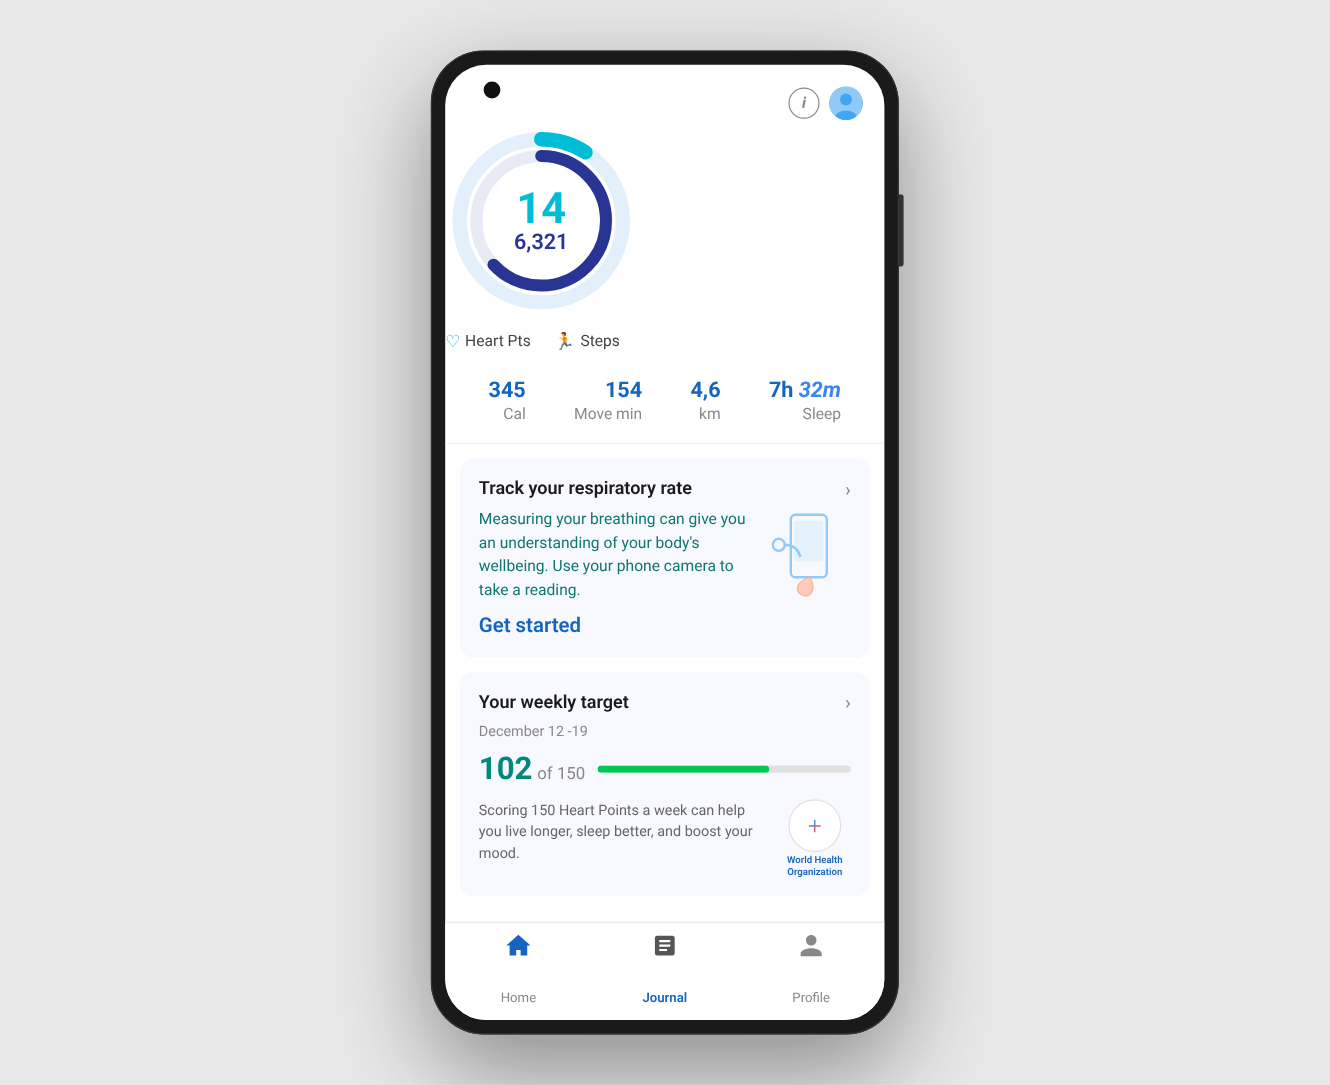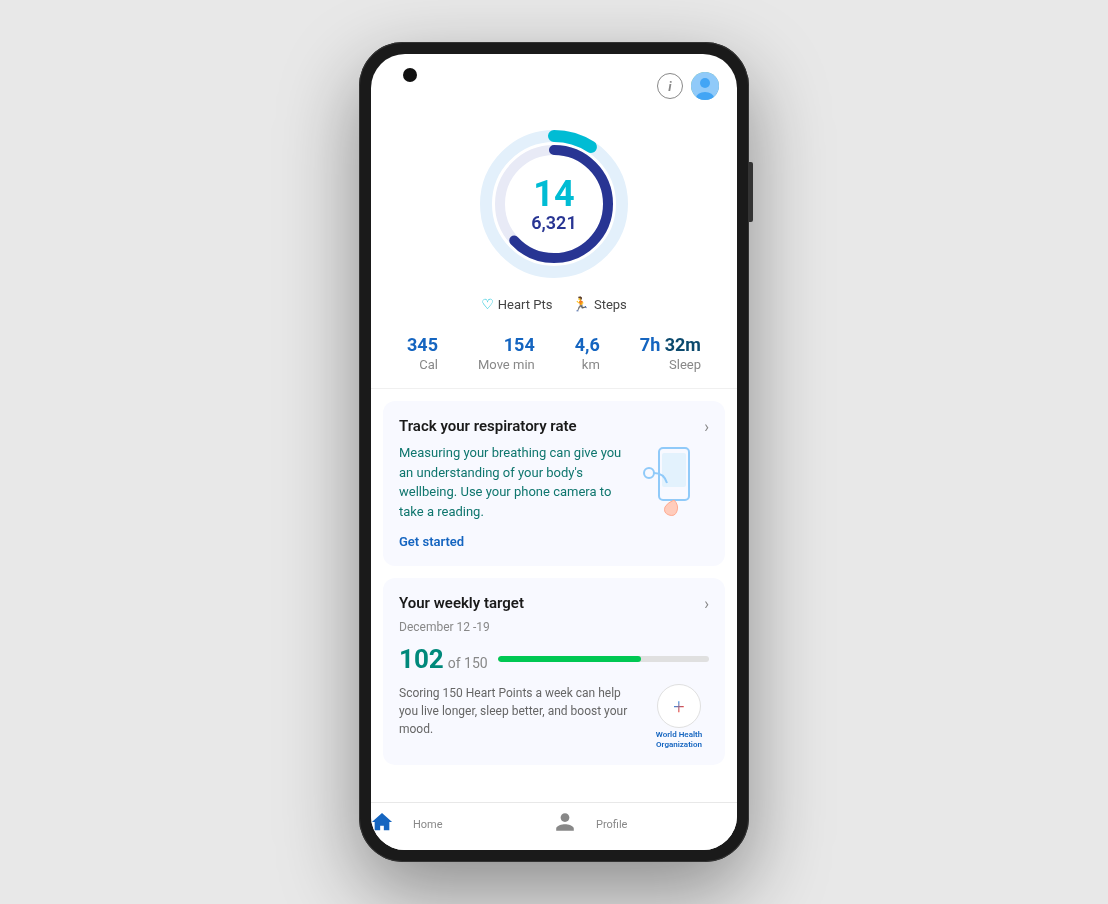--- a/index.html
+++ b/index.html
@@ -99,22 +99,21 @@
       align-items: center;
       justify-content: center;
       color: white;
       font-size: 12px;
     }
 
     
     .ring-section {
       display: flex;
       flex-direction: column;
-      align-items: center;
-      padding-top: 70px;
+      padding-top: 50px;
       padding-bottom: 10px;
     }
 
     .ring-container {
       position: relative;
       width: 160px;
       height: 160px;
     }
 
     .ring-container svg {
@@ -222,21 +221,21 @@
     }
 
     .card-description {
       font-size: 13px;
       color: #0f766e;
       line-height: 1.5;
       margin-bottom: 10px;
     }
 
     .card-link {
-      font-size: 13px;
+      font-size: 17px;
       color: #1565c0;
       font-weight: 600;
       text-decoration: none;
     }
 
     .phone-illustration {
       width: 70px;
       height: 80px;
       flex-shrink: 0;
     }
@@ -344,21 +343,21 @@
       display: flex;
       background: white;
       border-top: 1px solid #e8e8e8;
       padding: 8px 0 12px;
       flex-shrink: 0;
     }
 
     .nav-item {
       flex: 1;
       display: flex;
-      flex-direction: row;
+      flex-direction: column;
       align-items: center;
       gap: 20px;
       cursor: pointer;
     }
 
     .nav-icon {
       font-size: 22px;
     }
 
     .nav-label {
@@ -460,21 +459,21 @@
         <div class="stat-item">
           <div class="stat-value">154</div>
           <div class="stat-label">Move min</div>
         </div>
         <div class="stat-item">
           <div class="stat-value">4,6</div>
           <div class="stat-label">km</div>
         </div>
         <div class="stat-item">
           <div class="stat-value">
-            7h <span style="color:#0c4a6e;">32m</span>
+            7h <span style="color:#3b82f6;font-style:italic;">32m</span>
           </div>
           <div class="stat-label">Sleep</div>
         </div>
       </div>
 
       <div class="card">
         <div class="card-title">Track your respiratory rate</div>
         <div class="card-arrow">›</div>
         <div class="card-body">
           <div class="card-text">
@@ -530,20 +529,28 @@
 
     <div class="bottom-nav">
       <div class="nav-item">
         <span class="nav-icon" style="color:#1565c0;">
           <svg width="22" height="22" viewBox="0 0 24 24" fill="#1565c0">
               <path d="M12 2.1L1 12h3v9h6v-5h4v5h6v-9h3L12 2.1z"></path>
             </svg>
         </span>
         <span class="nav-label">Home</span>
       </div>
+      <div class="nav-item active">
+        <span class="nav-icon">
+          <svg width="22" height="22" viewBox="0 0 24 24" fill="#555">
+              <path d="M19 3H5c-1.1 0-2 .9-2 2v14c0 1.1.9 2 2 2h14c1.1 0 2-.9 2-2V5c0-1.1-.9-2-2-2zm-5 14H7v-2h7v2zm3-4H7v-2h10v2zm0-4H7V7h10v2z"></path>
+            </svg>
+        </span>
+        <span class="nav-label" style="color:#1565c0; font-weight:600;">Journal</span>
+      </div>
       <div class="nav-item">
         <span class="nav-icon">
           <svg width="22" height="22" viewBox="0 0 24 24" fill="#888">
               <path d="M12 12c2.7 0 4.8-2.1 4.8-4.8S14.7 2.4 12 2.4 7.2 4.5 7.2 7.2 9.3 12 12 12zm0 2.4c-3.2 0-9.6 1.6-9.6 4.8v2.4h19.2v-2.4c0-3.2-6.4-4.8-9.6-4.8z"></path>
             </svg>
         </span>
         <span class="nav-label">Profile</span>
       </div>
     </div>
 

